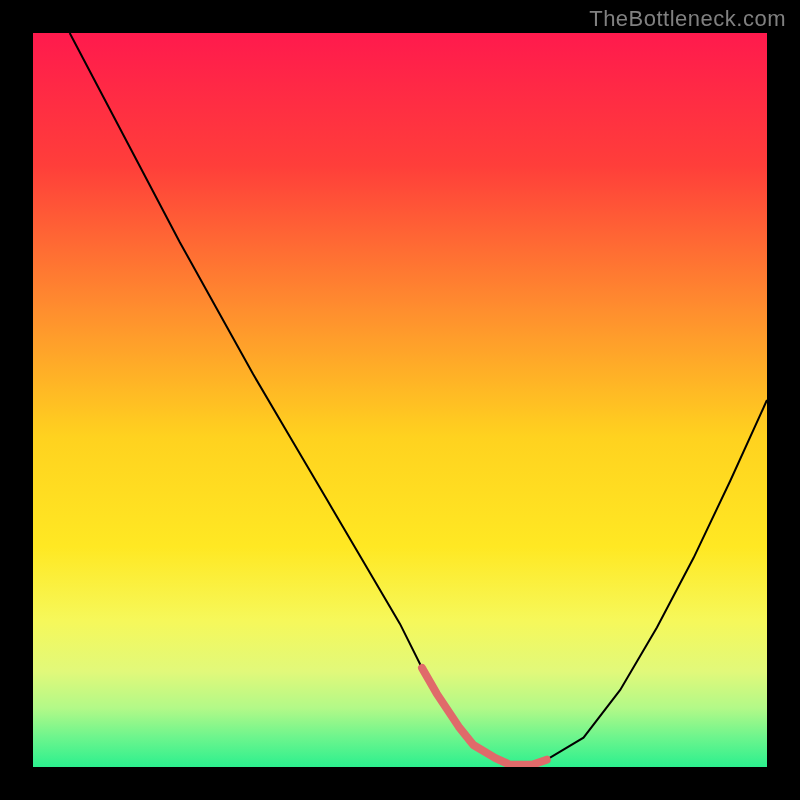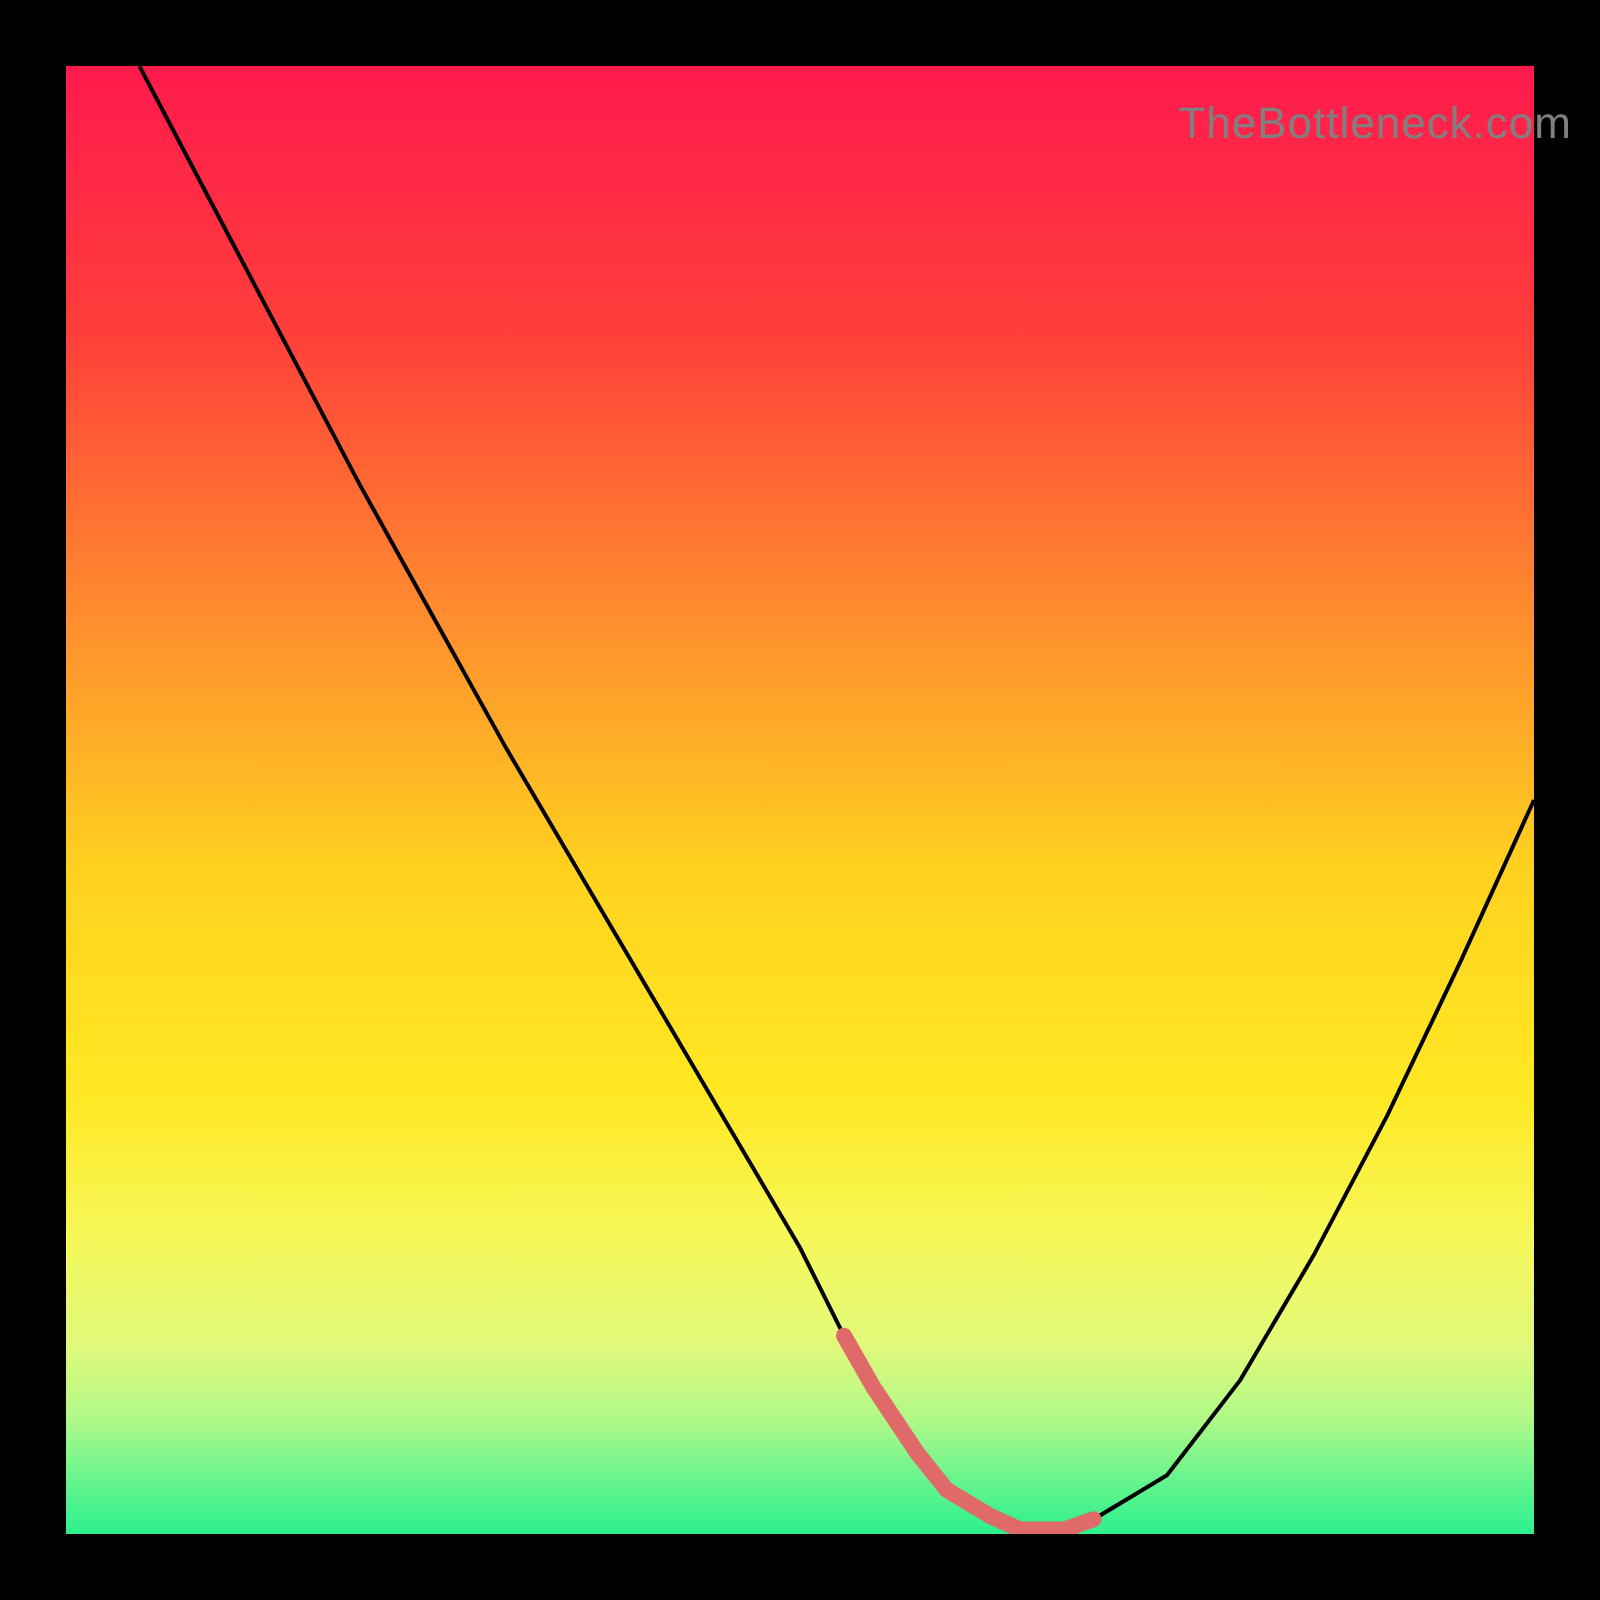--- a/index.html
+++ b/index.html
@@ -13,21 +13,20 @@
   }
   .watermark {
     position: absolute;
     top: 6px;
     right: 14px;
     color: #808080;
     font-size: 22px;
     font-weight: 500;
     letter-spacing: 0.5px;
     z-index: 10;
-    margin-top: 43px;
   }
   .plot-area {
     position: absolute;
     left: 33px;
     top: 33px;
     width: 734px;
     height: 734px;
   }
   svg {
     display: block;

